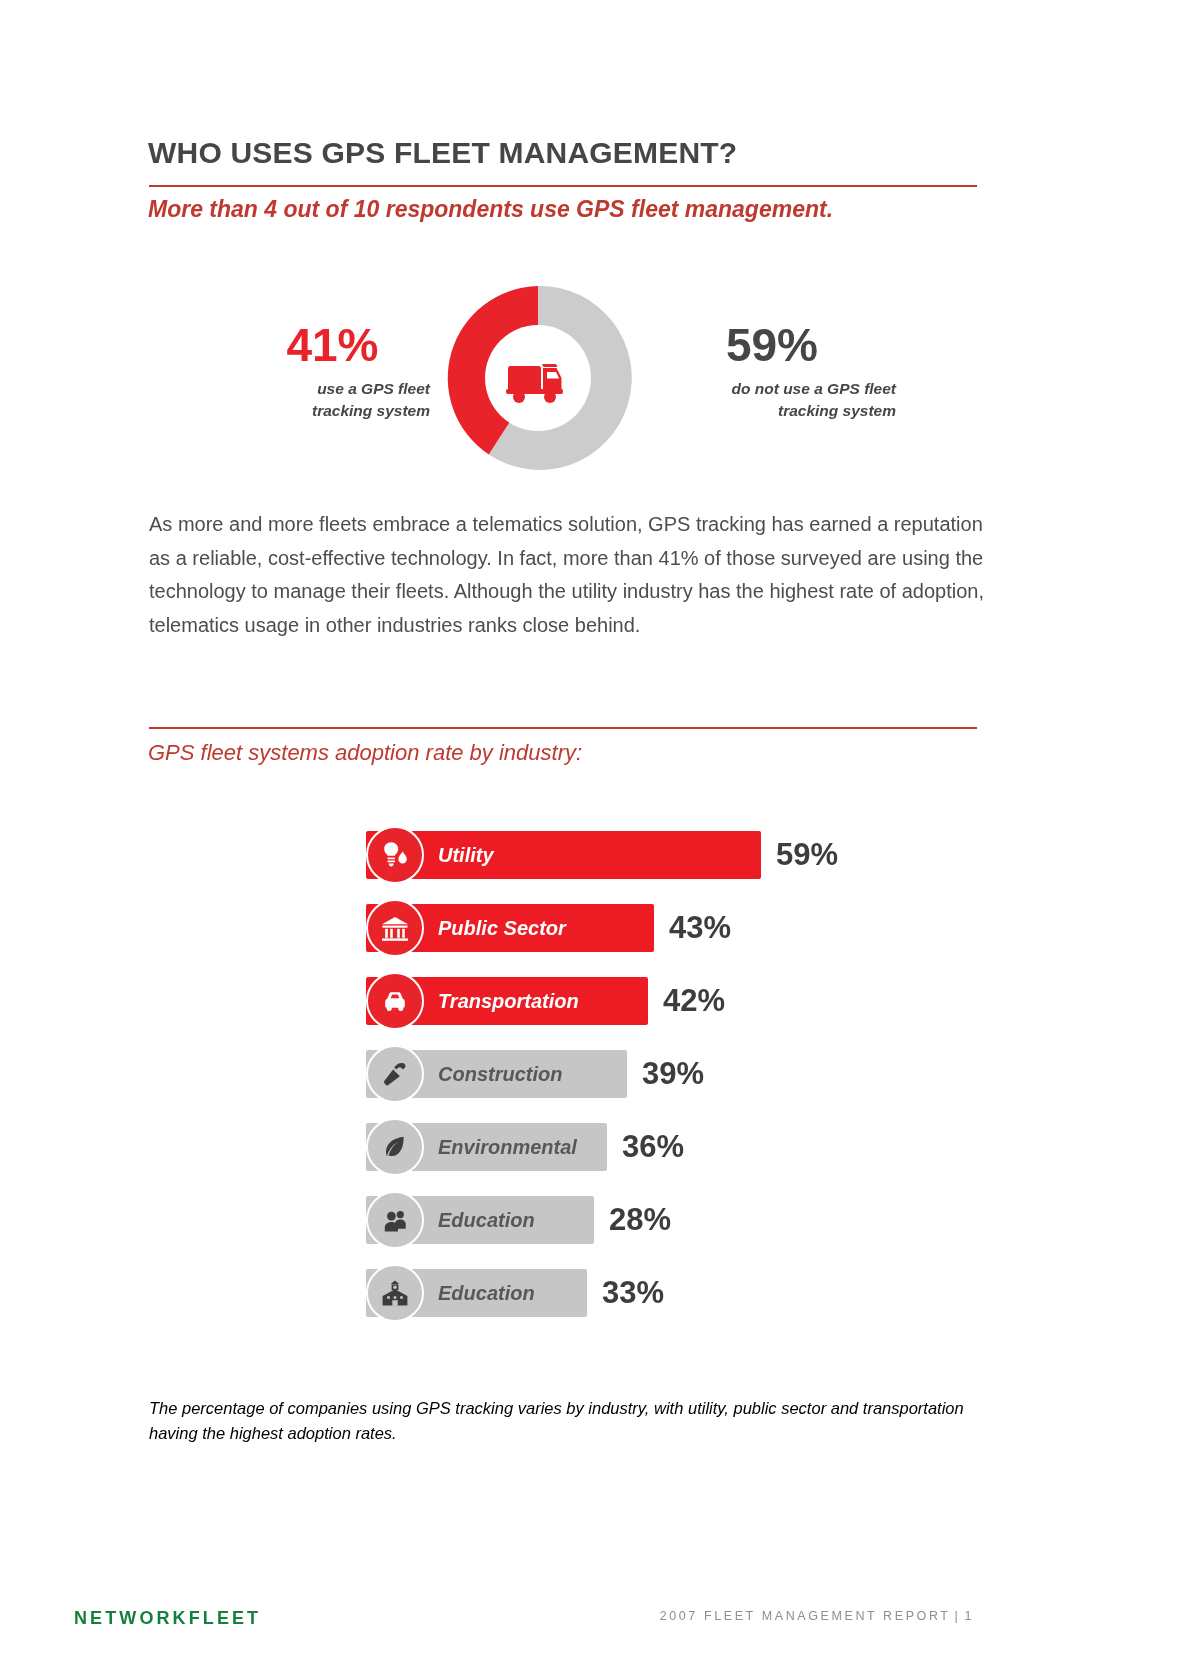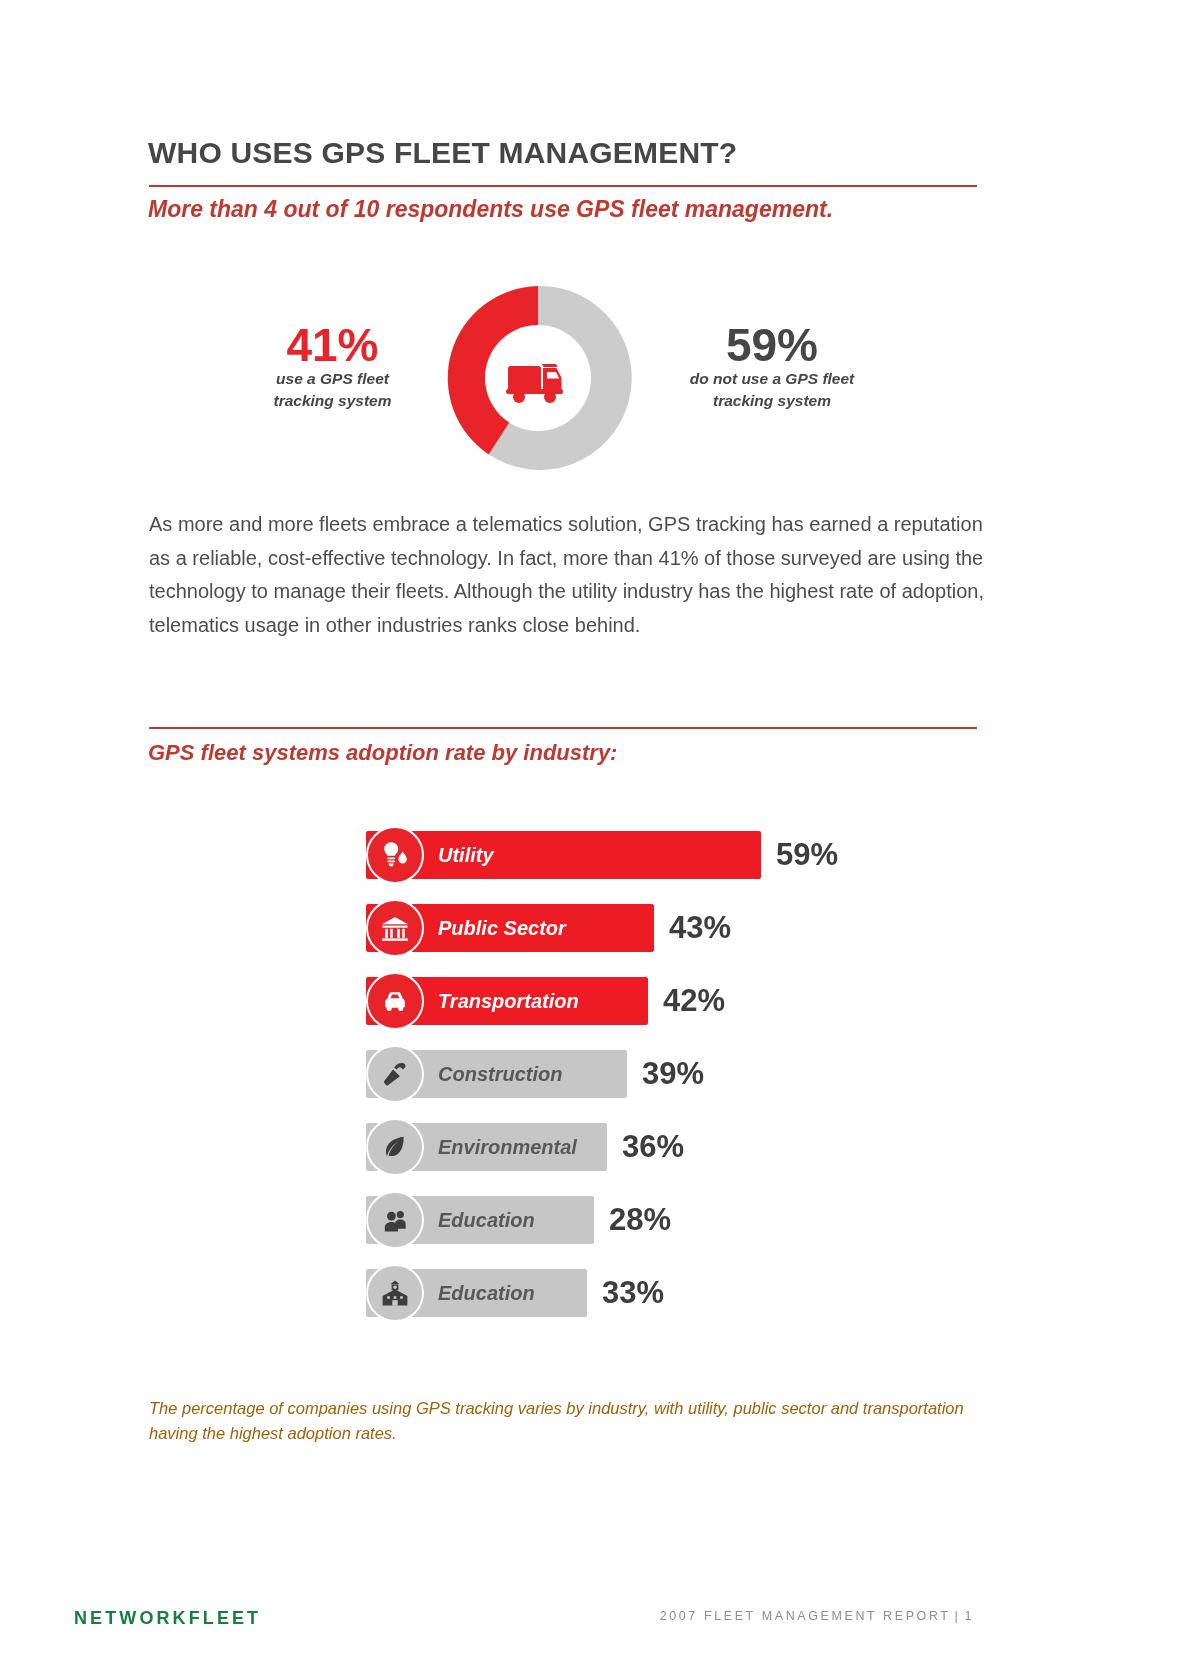--- a/index.html
+++ b/index.html
@@ -85,25 +85,27 @@
     text-align: center;
   }
   .stat-num {
     font-size: 46px;
     font-weight: bold;
     line-height: 1.0;
   }
   .stat-num.red { color: #e8232a; text-align: center; }
   .stat-num.dark { color: #464646; }
   .stat-desc {
+    margin-top: 10px;
     font-size: 15.5px;
     font-style: italic;
     font-weight: bold;
     line-height: 1.42;
     color: #464646;
+    text-align: right;
   }
 
   
   .body-copy {
     position: absolute;
     left: 149px;
     top: 508px;
     width: 835px;
     font-size: 20px;
     line-height: 1.68;
@@ -117,21 +119,21 @@
     top: 727px;
     width: 828px;
     height: 2px;
     background: #c0392f;
   }
   .bars-heading {
     position: absolute;
     left: 148px;
     top: 740px;
     font-size: 22px;
-    font-weight: bold;
+    font-weight: normal;
     font-style: italic;
     color: #c0392f;
     white-space: nowrap;
   }
 
   .bars {
     position: absolute;
     left: 322px;
     top: 826px;
     width: 720px;
@@ -199,21 +201,21 @@
 
   
   .caption {
     position: absolute;
     left: 149px;
     top: 1396px;
     width: 818px;
     font-size: 16.5px;
     font-style: italic;
     line-height: 1.5;
-    color: #a16207;
+    color: #000000;
   }
 
   
   .footer-logo {
     position: absolute;
     left: 74px;
     top: 1608px;
     font-size: 18px;
     font-weight: bold;
     letter-spacing: 3.1px;

